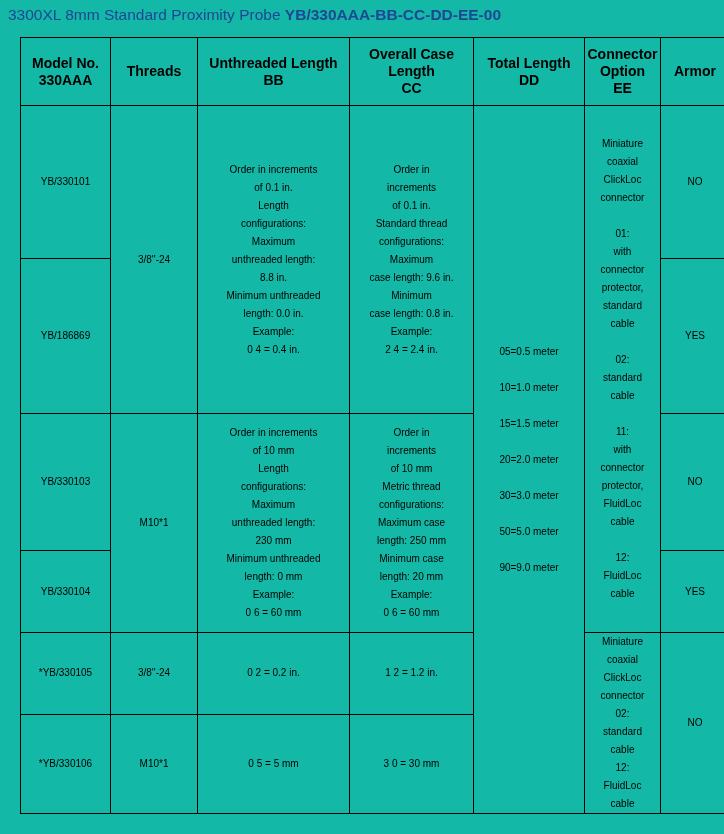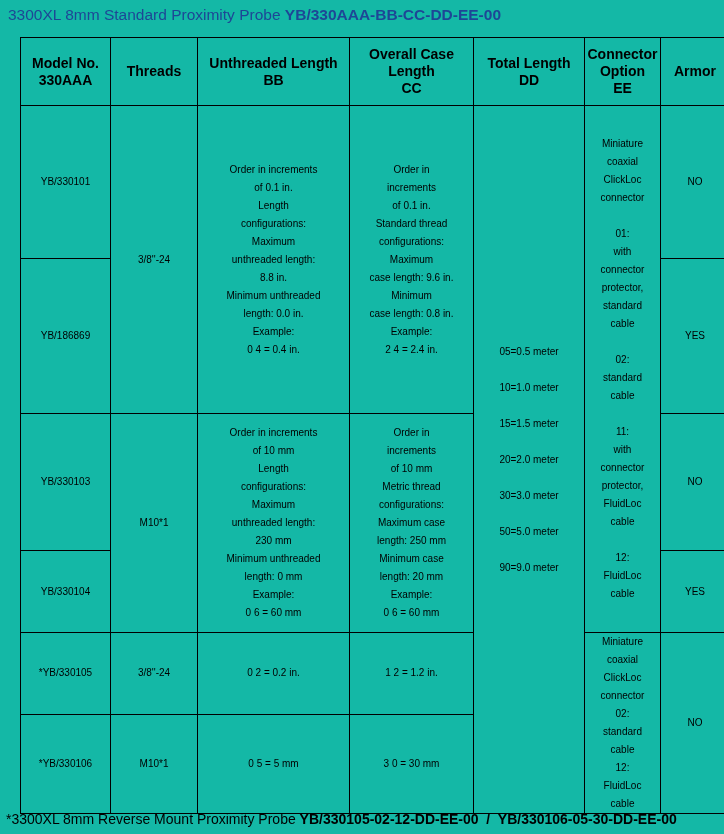--- a/index.html
+++ b/index.html
@@ -225,15 +225,14 @@
       </tr>
       <tr class="r6">
         <td>*YB/330106</td>
         <td>M10*1</td>
         <td>0 5 = 5 mm</td>
         <td>3 0 = 30 mm</td>
       </tr>
     </tbody>
   </table>
 
-  <div class="footer"><span>*3300XL 8mm Reverse Mount Proximity Probe </span><span class="bold">YB/330105-02-12-DD-EE-00</span><span class="bold">  /  </span><span class="bold">YB/330106-05-30-DD-EE-00</span></div>
 
 </div>
 
 </body></html>

